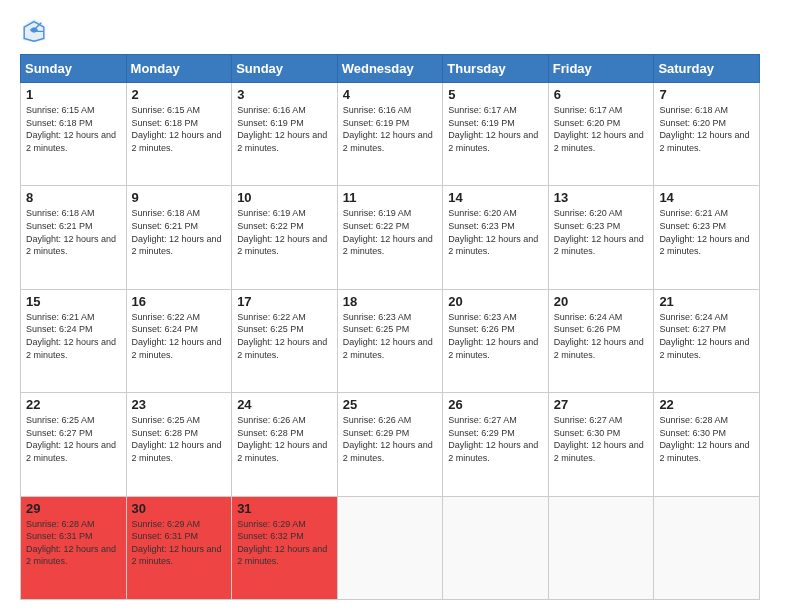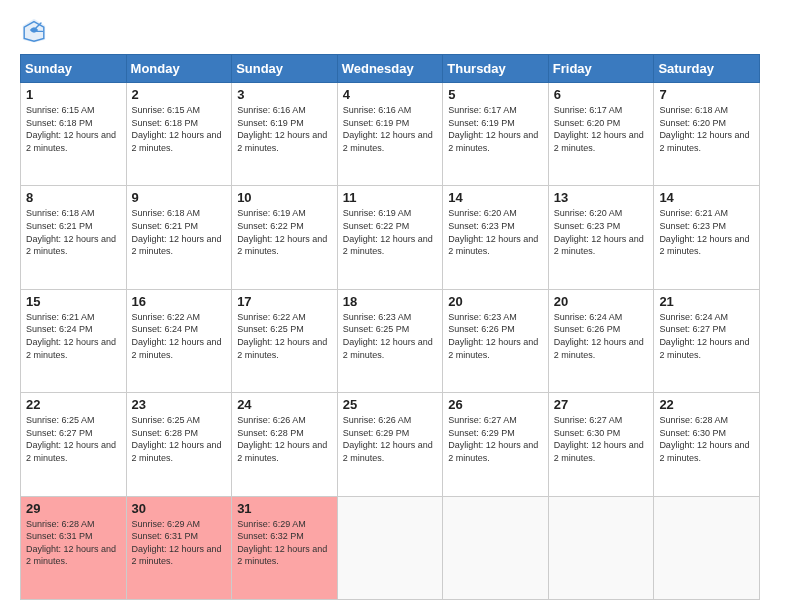--- a/index.html
+++ b/index.html
@@ -70,21 +70,21 @@
     .calendar tbody tr td {
       border: 1px solid #ccc;
       vertical-align: top;
       padding: 4px 5px;
       font-size: 9.5px;
       color: #333;
       height: 85px;
       background: #fff;
     }
     .calendar tbody tr:last-child td {
-      background: #fca5a5;
+      background: #ef4444;
     }
     .day-number {
       font-size: 13px;
       font-weight: bold;
       color: #222;
       display: block;
       margin-bottom: 2px;
     }
     .day-info {
       font-size: 9px;

